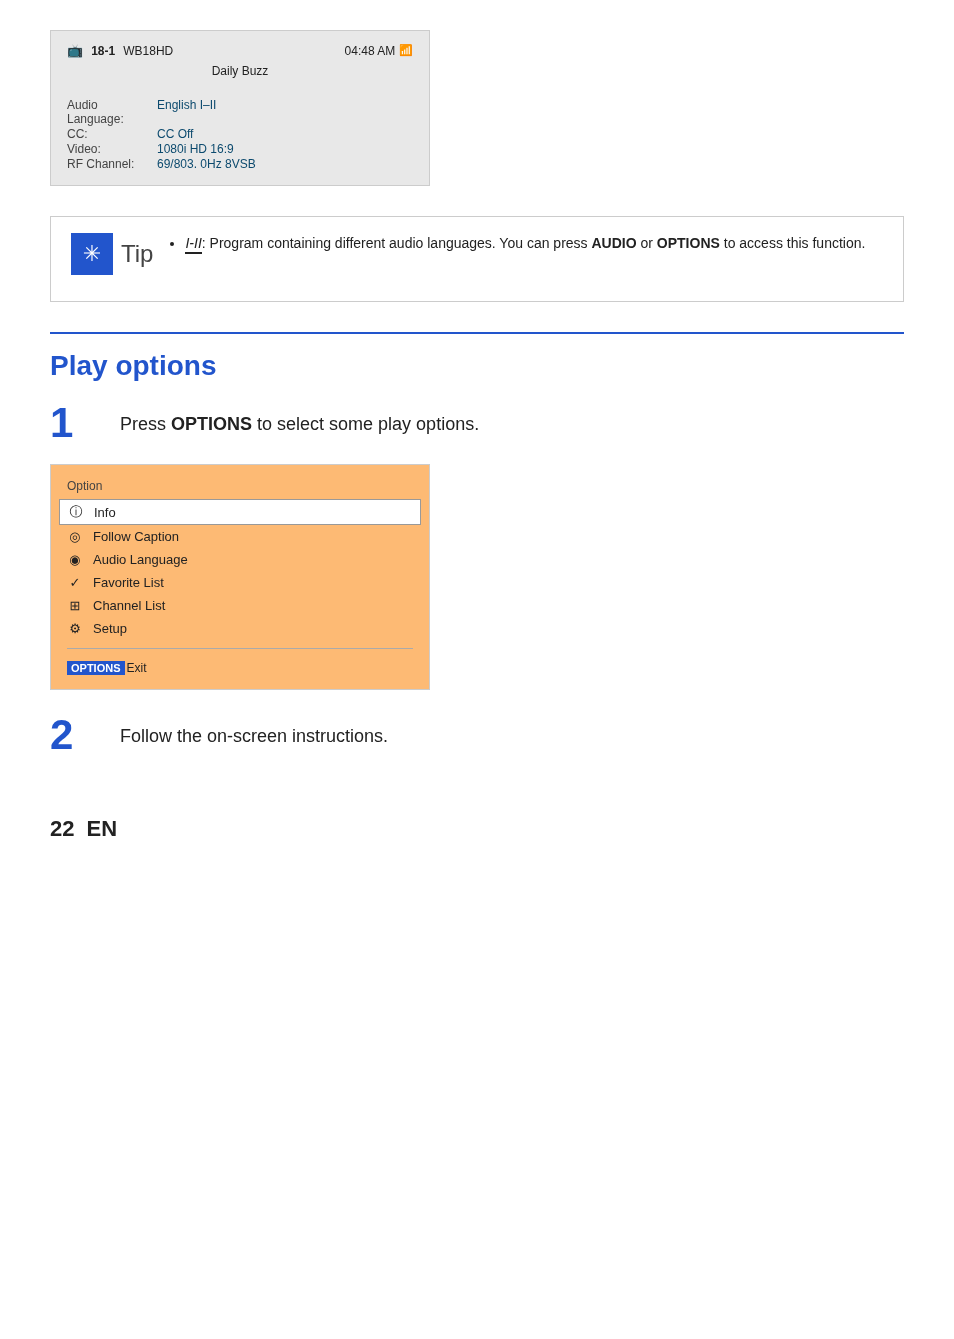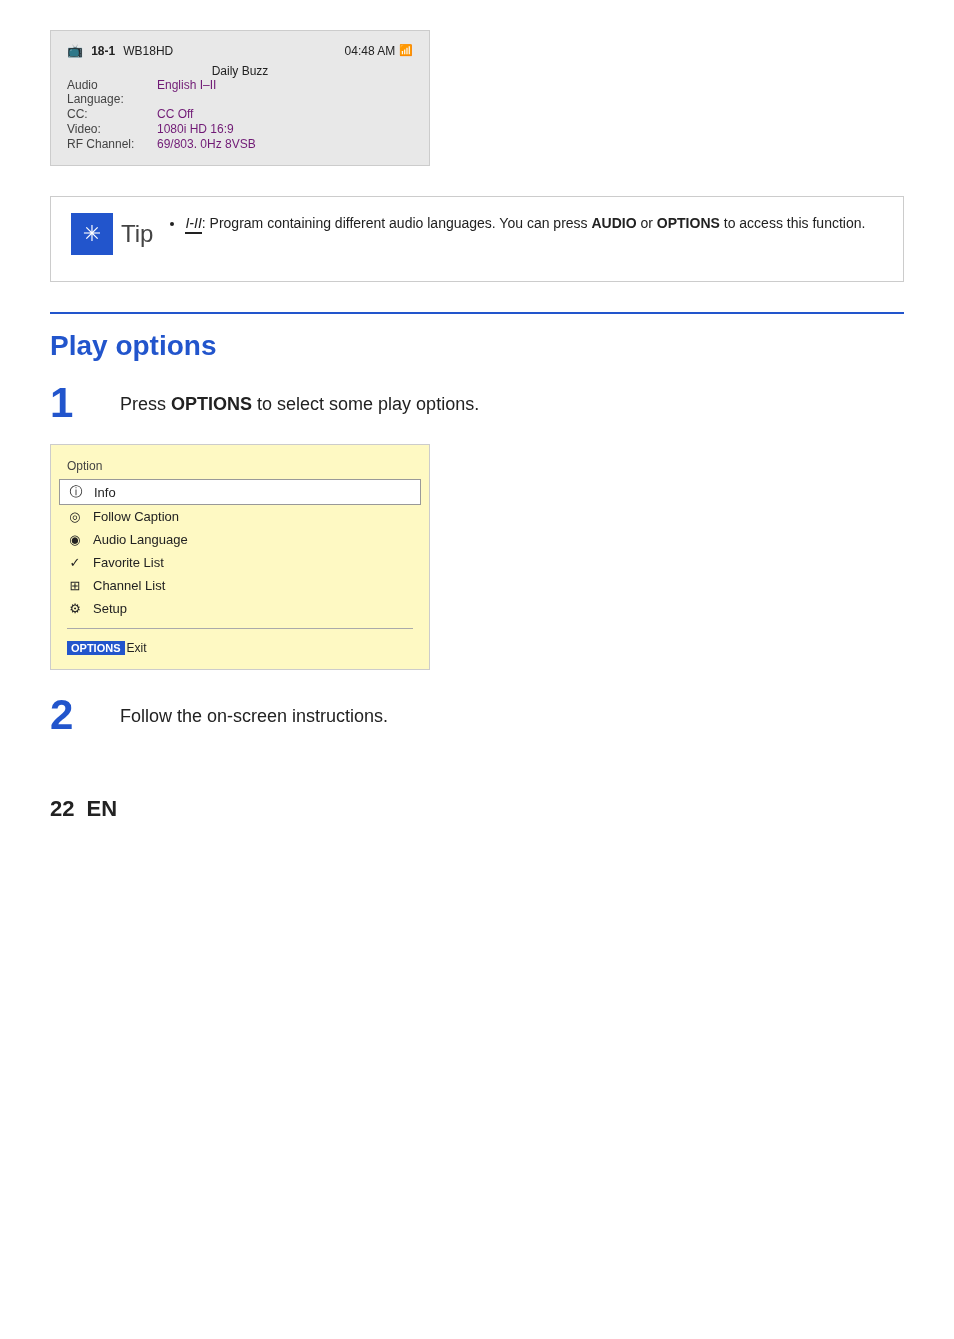--- a/index.html
+++ b/index.html
@@ -61,35 +61,35 @@
       font-size: 12px;
     }
 
     .signal-bars {
       font-size: 11px;
     }
 
     .program-title {
       text-align: center;
       font-size: 12px;
-      margin-bottom: 0;
+      margin-bottom: 20px;
     }
 
     .info-grid {
       display: grid;
       grid-template-columns: 90px auto;
       row-gap: 1px;
     }
 
     .info-label {
       color: #444;
     }
 
     .info-value {
-      color: #701a75;
+      color: #0c4a6e;
     }
 
     .program-info-section {
       margin-top: 6px;
       font-size: 11px;
       line-height: 1.4;
     }
 
     
     .tip-box {
@@ -183,21 +183,21 @@
     }
 
     .step-text {
       font-size: 18px;
       padding-top: 10px;
       line-height: 1.4;
     }
 
     
     .osd-panel {
-      background: #fef9c3;
+      background: #fdba74;
       border: 1px solid #ccc;
       width: 380px;
       margin-bottom: 24px;
       margin-left: 0;
       padding: 10px 0 10px 0;
       font-size: 13px;
     }
 
     .osd-header {
       padding: 4px 16px 6px 16px;

